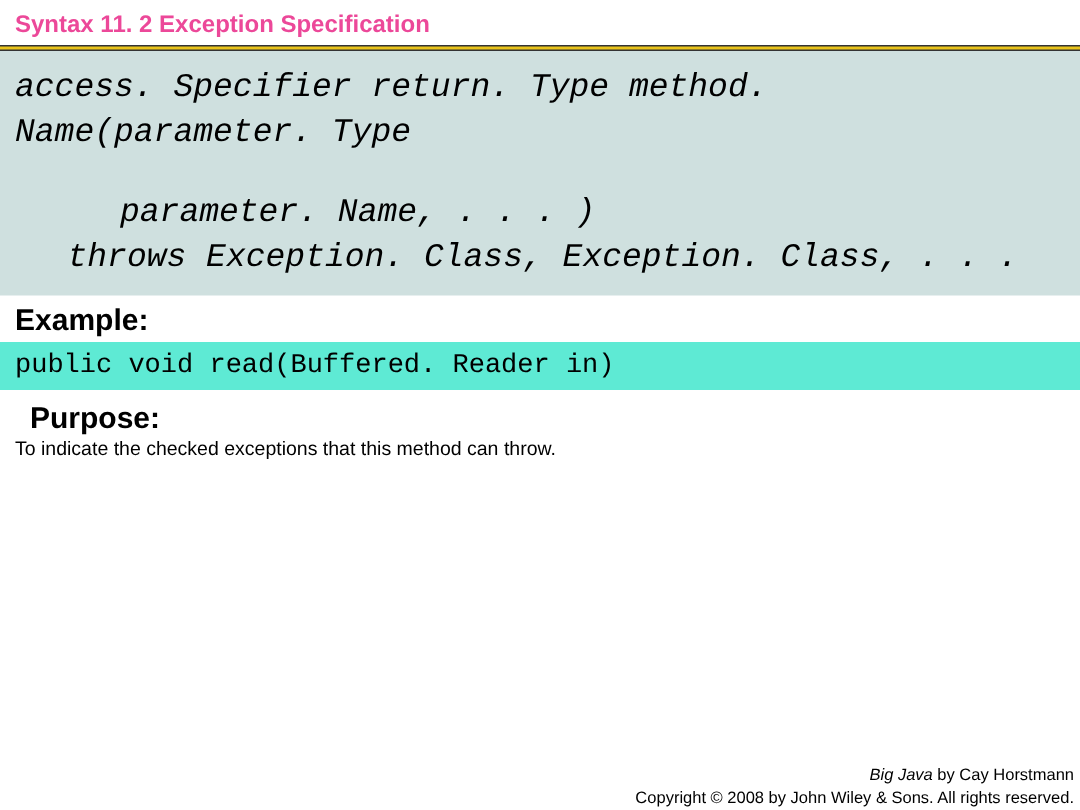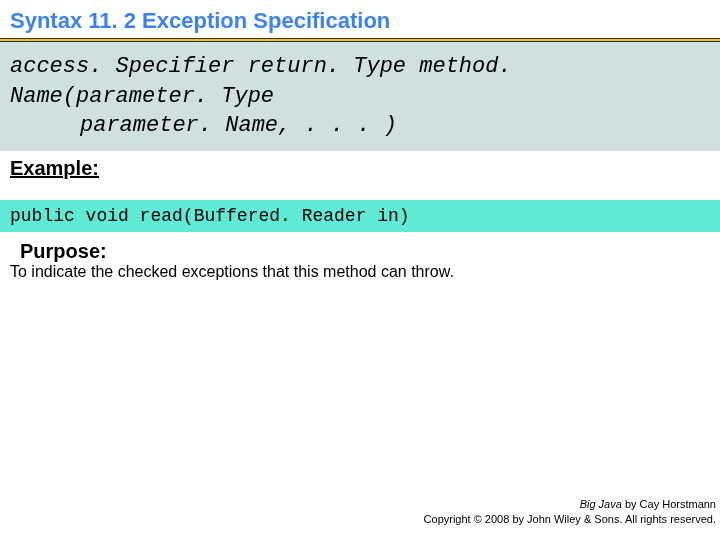--- a/index.html
+++ b/index.html
@@ -5,85 +5,85 @@
   * { margin: 0; padding: 0; box-sizing: border-box; }
   body {
     width: 720px;
     height: 540px;
     background: #ffffff;
     font-family: Arial, Helvetica, sans-serif;
     position: relative;
     overflow: hidden;
   }
   .title {
-    font-size: 22px;
+    font-size: 16px;
     font-weight: bold;
-    color: #3b82f6;
+    color: #ec4899;
     padding: 8px 10px 4px 10px;
   }
   .underline {
     height: 4px;
     background: #e8c21a;
     border-top: 1px solid #333;
     border-bottom: 1px solid #333;
     margin: 0 0 0 0;
   }
   .codeblock {
     background: #cfe0df;
     padding: 10px 10px 10px 10px;
     font-family: "Courier New", Courier, monospace;
     font-size: 22px;
     line-height: 1.35;
   }
   .codeblock .l1 { font-style: italic; }
-  .codeblock .l2 { font-style: italic; padding-left: 70px; }
+  .codeblock .l2 { font-style: italic; padding-left: 70px; margin-top: 24px; }
   .codeblock .l3 { font-style: italic; padding-left: 35px; }
   .example-hdr {
     font-size: 20px;
     font-weight: bold;
-    padding: 6px 10px 20px 10px;
-    text-decoration: underline;
+    padding: 6px 10px 2px 10px;
   }
   .codeblock2 {
     background: #5eead4;
     padding: 4px 10px 4px 10px;
     font-family: "Courier New", Courier, monospace;
     font-size: 18px;
     line-height: 1.35;
   }
   .codeblock2 .l2b { padding-left: 35px; }
   .purpose-hdr {
     font-size: 20px;
     font-weight: bold;
     padding: 8px 10px 0 10px;
     margin-left: 10px;
   }
   .purpose-body {
-    font-size: 16px;
+    font-size: 13px;
     padding: 0 10px 0 10px;
   }
   .footer {
     position: absolute;
-    bottom: 14px;
+    bottom: 1px;
     right: 4px;
     text-align: right;
     font-size: 11px;
     line-height: 1.3;
   }
   .footer .book { font-style: italic; }
 </style>
 </head>
 <body>
 
 <div class="title">Syntax 11. 2 Exception Specification</div>
 <div class="underline"></div>
 
 <div class="codeblock">
   <div class="l1">access. Specifier return. Type method. Name(parameter. Type</div>
   <div class="l2">parameter. Name, . . . )</div>
+  <div class="l3">throws Exception. Class, Exception. Class, . . .</div>
 </div>
 
 <div class="example-hdr">Example:</div>
 
 <div class="codeblock2">
   <div>public void read(Buffered. Reader in)</div>
 </div>
 
 <div class="purpose-hdr">Purpose:</div>
 <div class="purpose-body">To indicate the checked exceptions that this method can throw.</div>

